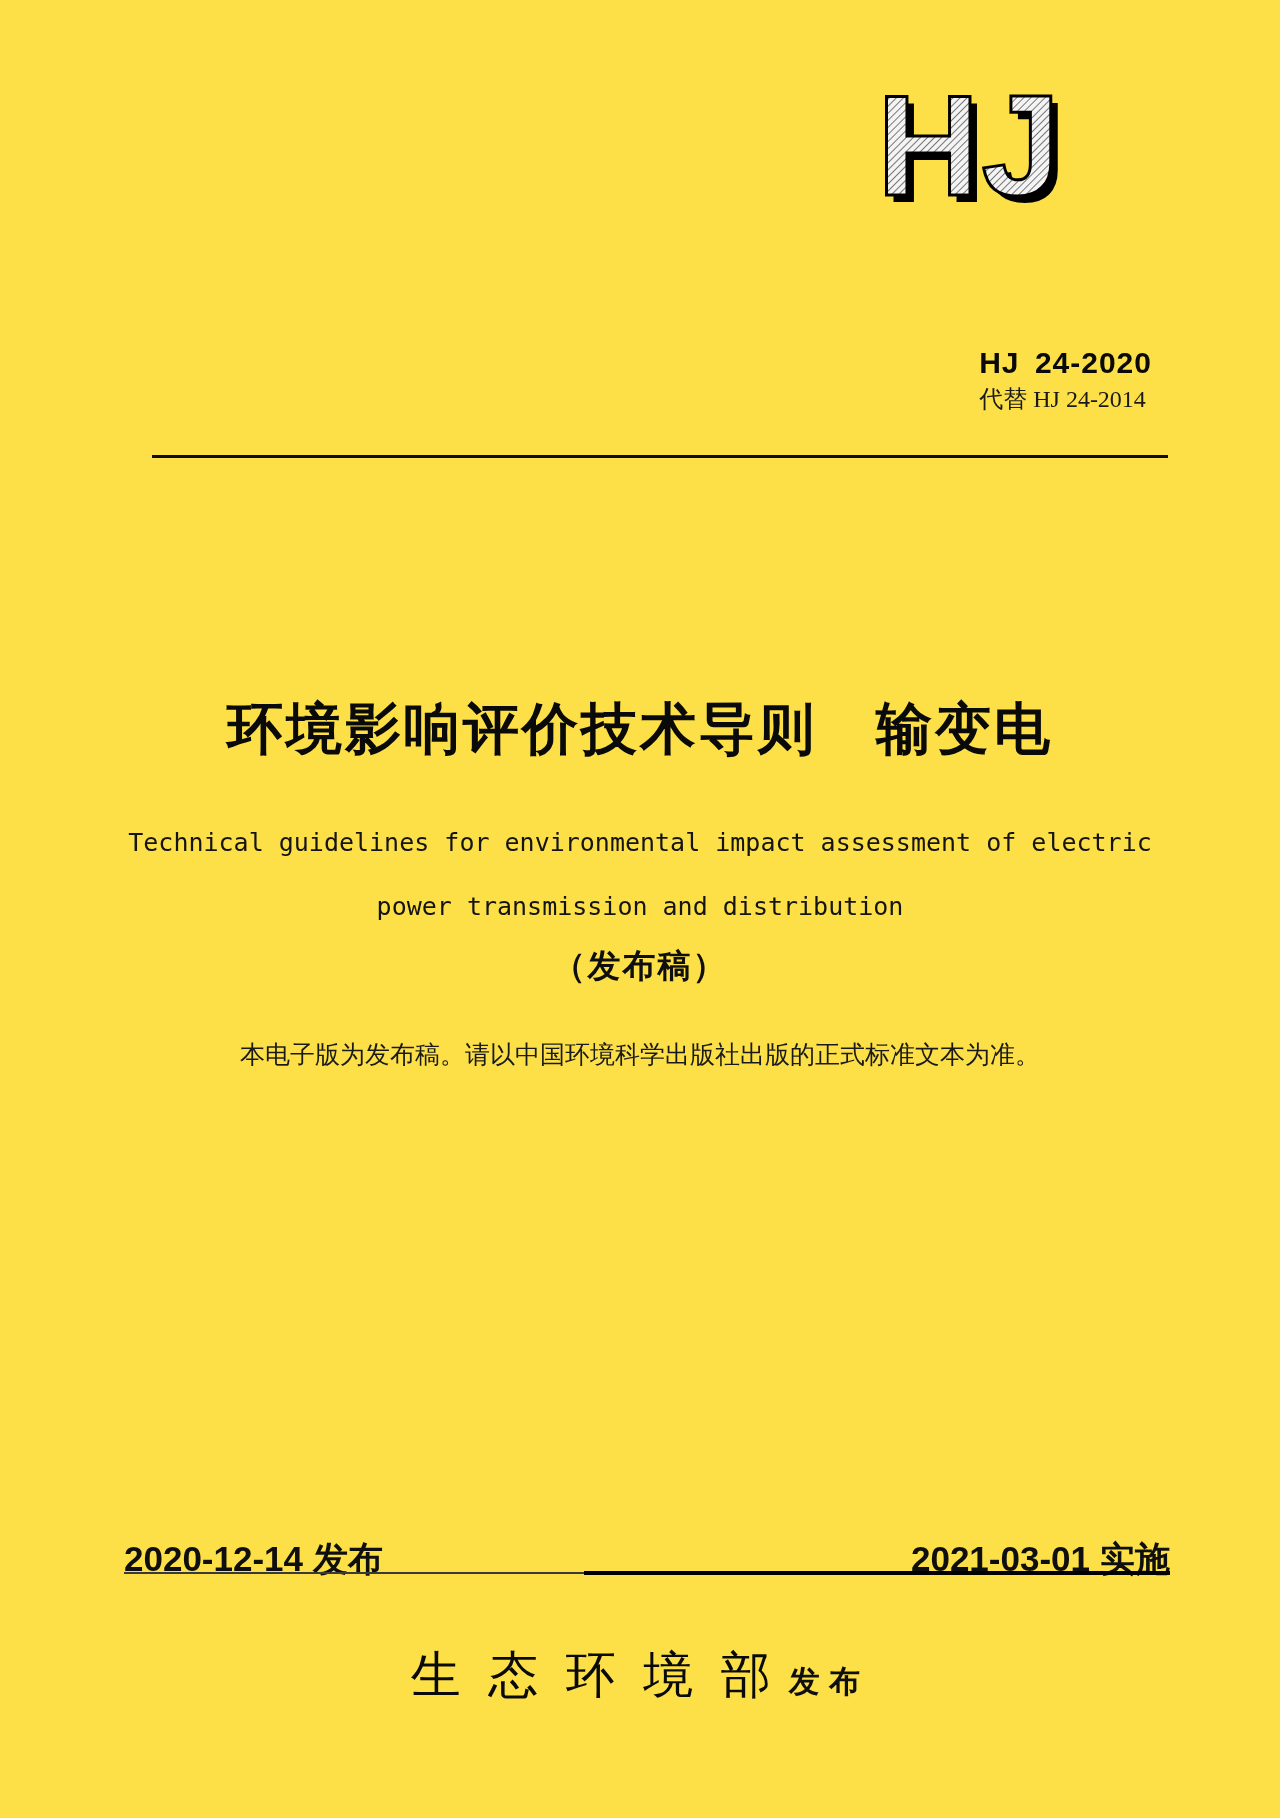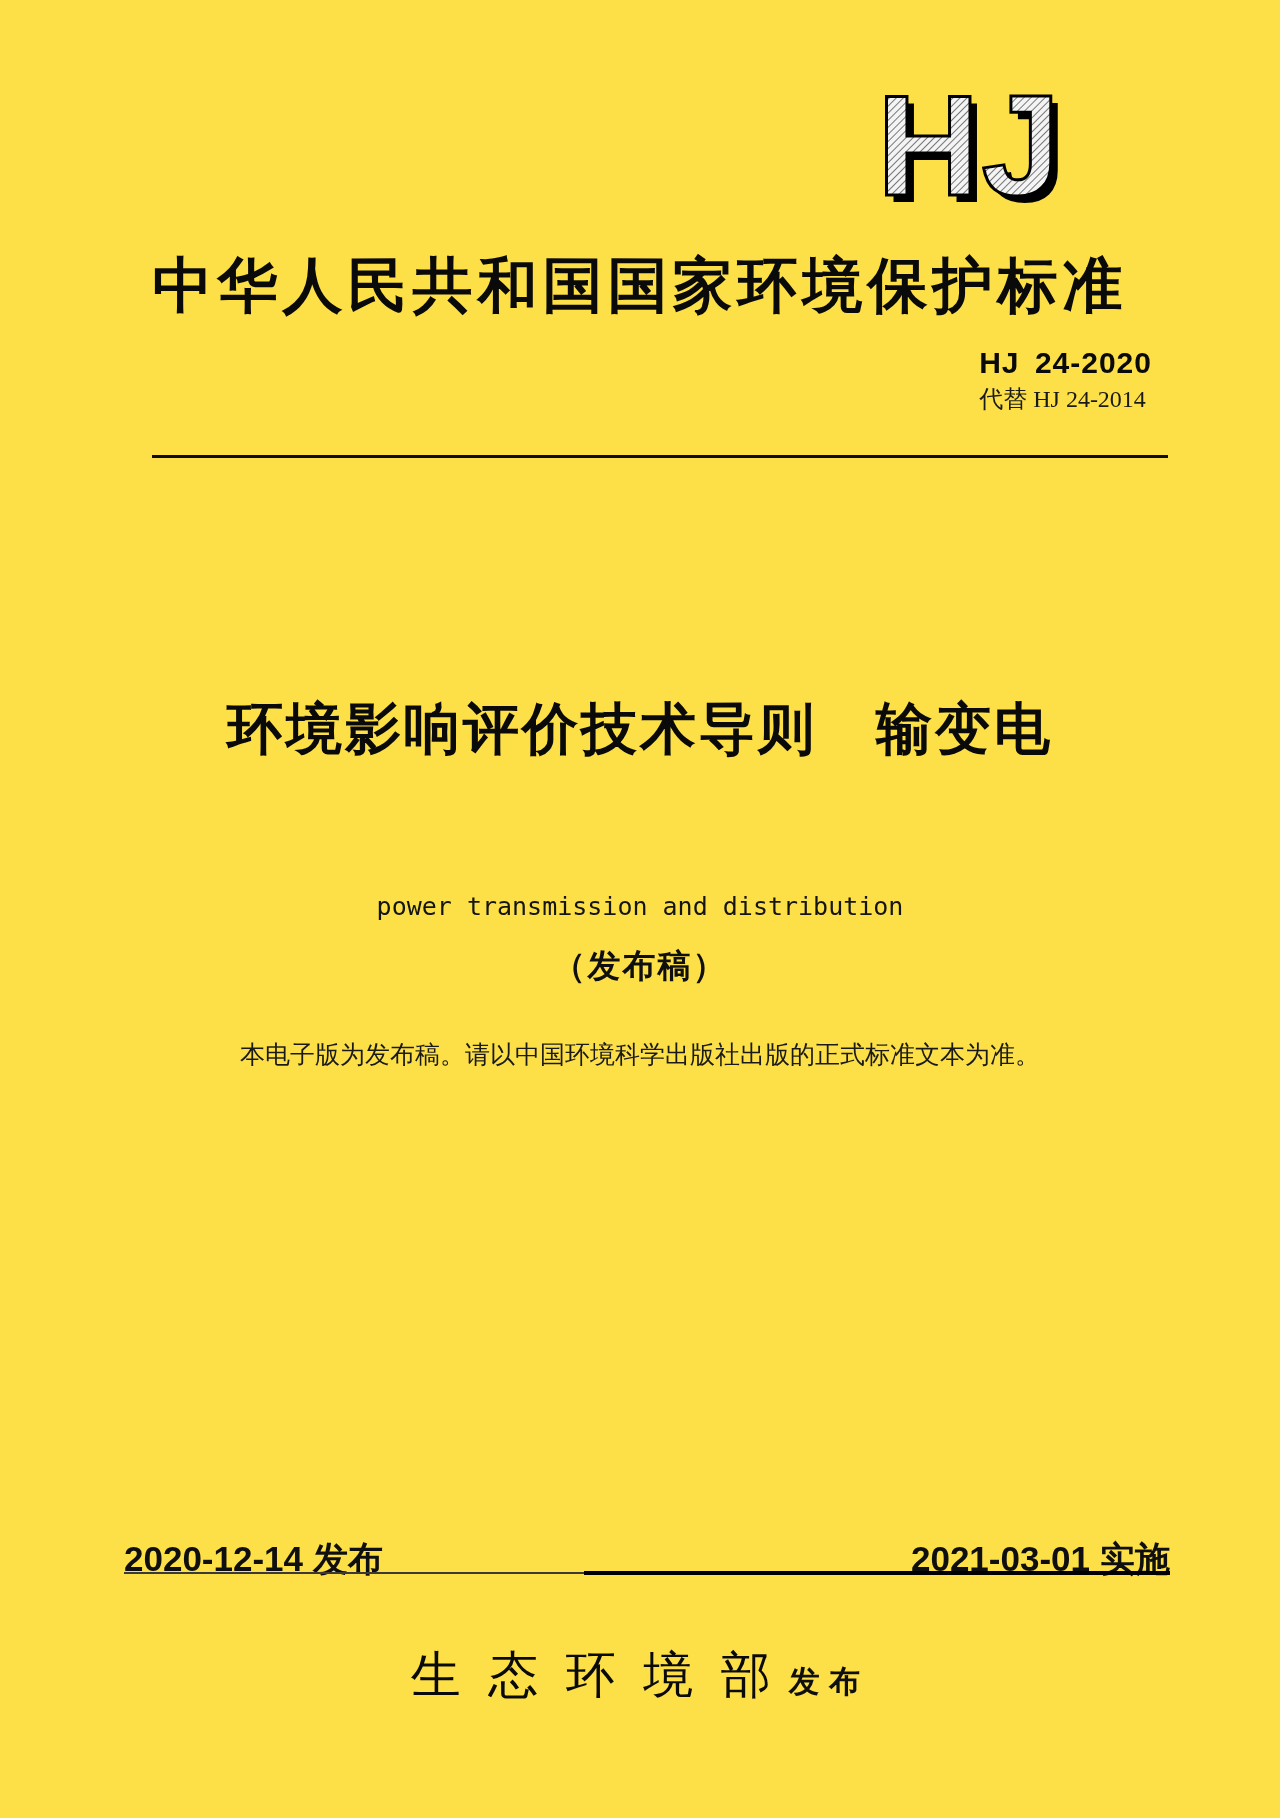--- a/index.html
+++ b/index.html
@@ -102,31 +102,31 @@
     <defs>
       <pattern id="hatch" width="5" height="5" patternUnits="userSpaceOnUse" patternTransform="rotate(45)">
         <rect width="5" height="5" fill="#f4f4f4"></rect>
         <line x1="0" y1="0" x2="0" y2="5" stroke="#777777" stroke-width="2"></line>
       </pattern>
     </defs>
     <text class="logo-shadow" x="12" y="130">HJ</text>
     <text class="logo-face" x="5" y="123">HJ</text>
   </svg>
 
-  <div class="header-title">中华人民共和国国家环境保护标准</div>
 
   <div class="std-block">
     <div class="std-no">HJ 24-2020</div>
     <div class="std-replaces">代替 HJ 24-2014</div>
   </div>
 
   <div class="rule-top"></div>
 
   <div class="main-title">环境影响评价技术导则　输变电</div>
 
+  <div class="en-line en-line1">Technical guidelines for environmental impact assessment of electric</div>
 
   <div class="en-line en-line2">power transmission and distribution</div>
 
   <div class="draft">（发布稿）</div>
 
   <div class="notice">本电子版为发布稿。请以中国环境科学出版社出版的正式标准文本为准。</div>
 
   <div class="date-row">
     <span>
       <span>2020-12-14</span><span class="date-label">发布</span>

